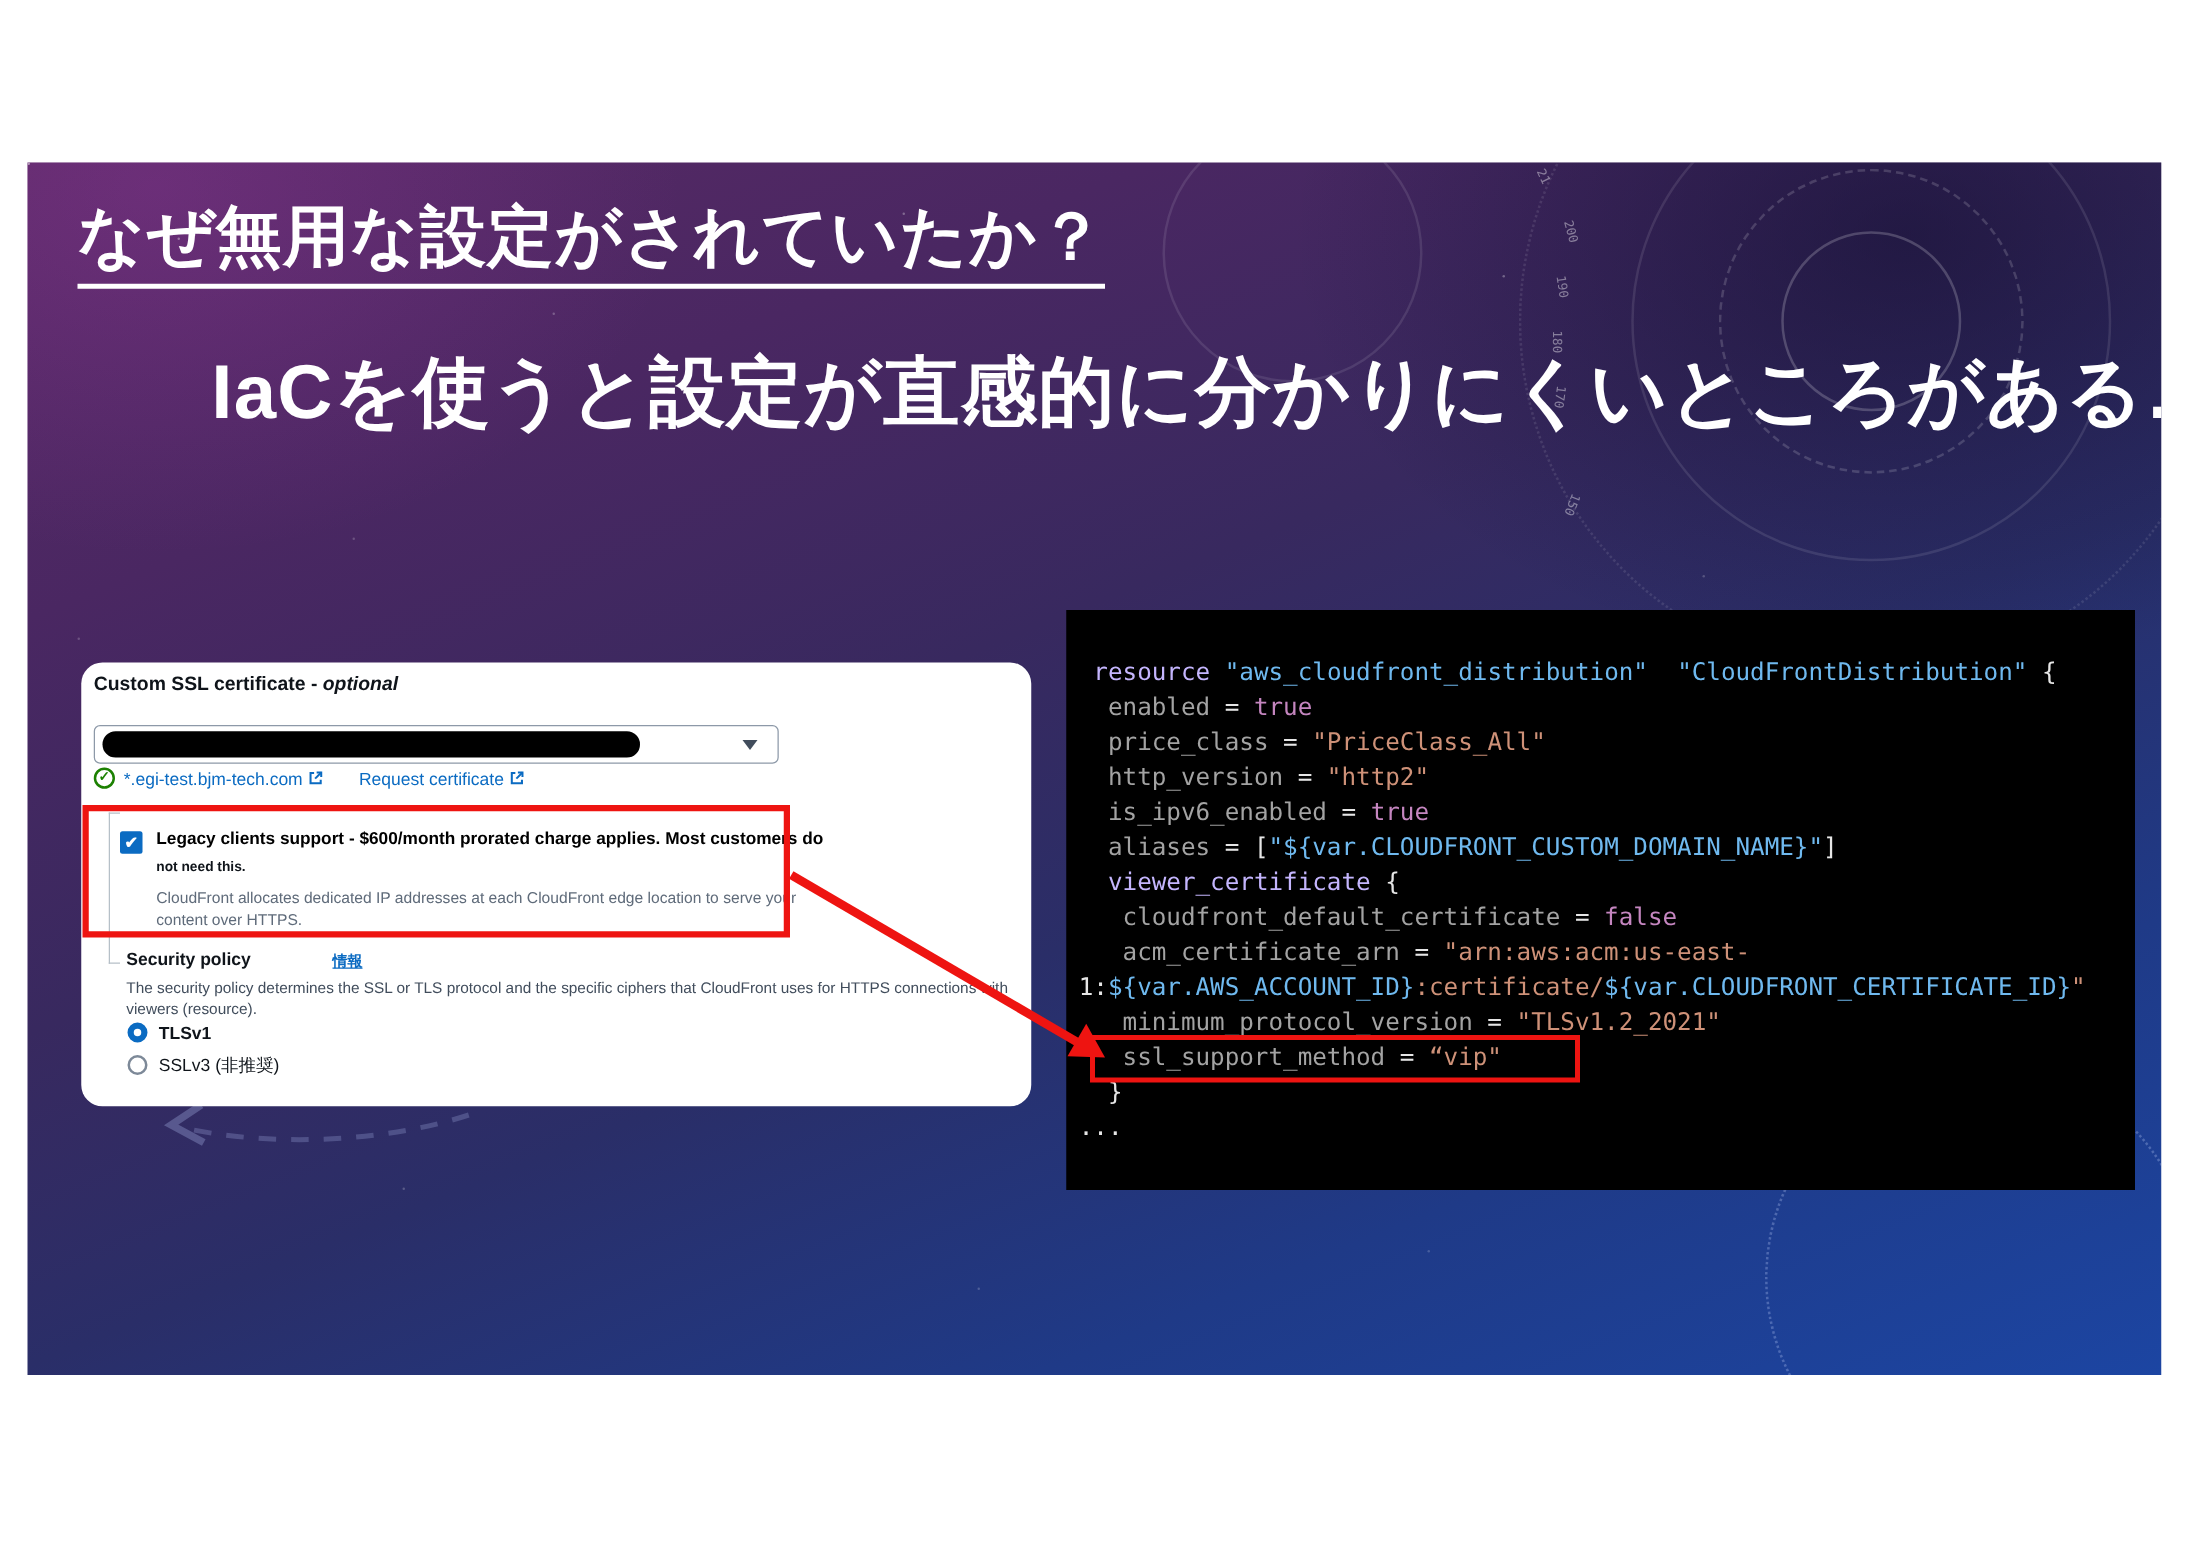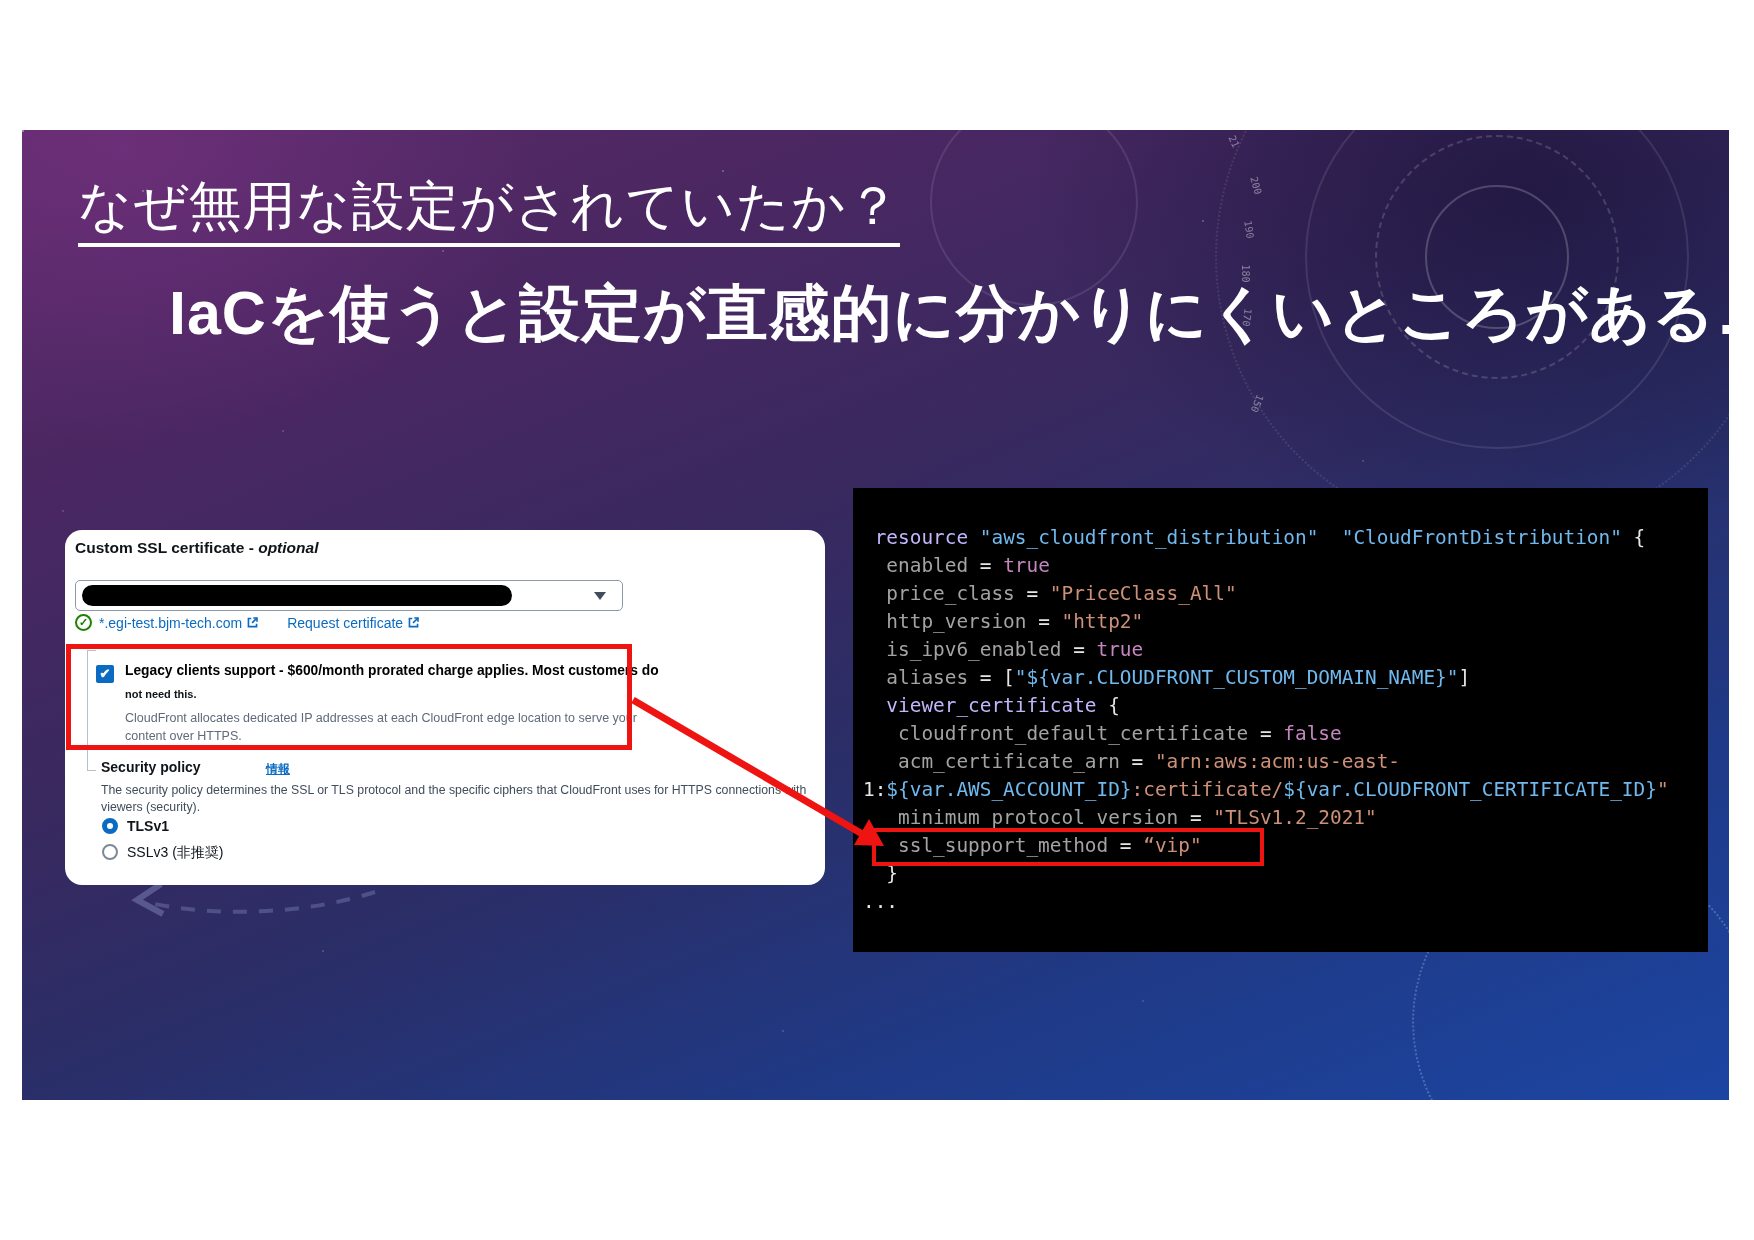--- a/index.html
+++ b/index.html
@@ -32,21 +32,21 @@
   .ring.d2{left:1353px;top:5px;width:240px;height:240px;border:2px dashed rgba(255,255,255,0.16);}
   .ring.d3{left:1283px;top:-65px;width:380px;height:380px;border:2px solid rgba(255,255,255,0.10);}
   .ring.d4{left:1193px;top:-155px;width:560px;height:560px;border:2px dotted rgba(255,255,255,0.10);}
   .ring.b1{left:1390px;top:720px;width:340px;height:340px;border:2px dotted rgba(200,215,255,0.28);}
   .dial-num{position:absolute;color:rgba(255,255,255,0.42);font-family:"DejaVu Sans Mono",monospace;font-size:10px;}
   .chevron-deco{position:absolute;left:95px;top:740px;opacity:.5;}
 
   
   .title-wrap{position:absolute;left:40px;top:30px;}
   .title-wrap h1{
-    margin:16px;color:#ffffff;font-size:53px;font-weight:400;letter-spacing:1px;
+    margin:0;color:#ffffff;font-size:53px;font-weight:700;letter-spacing:1px;
     padding-bottom:6px;border-bottom:4px solid #ffffff;display:inline-block;line-height:1.15;}
   .subtitle{position:absolute;left:106px;top:143px;color:#ffffff;font-size:61px;font-weight:700;letter-spacing:1px;white-space:nowrap;margin-left:41px;}
 
   
   .console{position:absolute;left:43px;top:400px;width:760px;height:355px;background:#ffffff;color:#0f141a;overflow:hidden;border-radius:17px;}
   .cs-title{position:absolute;left:10px;top:9px;font-size:15.5px;font-weight:bold;color:#0f141a;}
   .cs-title .em{font-style:italic;font-weight:bold;}
   .cs-desc{position:absolute;left:10px;top:33px;font-size:12.5px;color:#414d5c;white-space:nowrap;}
   .select{position:absolute;left:10px;top:50px;width:546px;height:29px;border:1px solid #8d99a8;border-radius:5px;background:#fff;}
   .redacted{position:absolute;left:6px;top:4px;width:430px;height:21px;background:#000;border-radius:11px;}
@@ -156,21 +156,21 @@
 
       <div class="checkbox">✔</div>
       <div class="cb-l1">Legacy clients support - $600/month prorated charge applies. Most customers do</div>
       <div class="cb-l2">not need this.</div>
       <div class="cb-h1">CloudFront allocates dedicated IP addresses at each CloudFront edge location to serve your</div>
       <div class="cb-h2">content over HTTPS.</div>
 
       <div class="sec-title">Security policy</div>
       <a class="sec-info" href="#">情報</a>
       <div class="sec-d1">The security policy determines the SSL or TLS protocol and the specific ciphers that CloudFront uses for HTTPS connections with</div>
-      <div class="sec-d2">viewers (security).</div>
+      <div class="sec-d2">viewers (resource).</div>
 
       <div class="radio on r1"></div>
       <div class="rl1">TLSv1</div>
       <div class="radio off r2"></div>
       <div class="rl2">SSLv3 (非推奨)</div>
     </div>
 
     <div class="codepanel">
       <pre id="code-lines"><div><span class="tk-w"> </span><span class="tk-k">resource</span><span class="tk-w"> </span><span class="tk-i">"aws_cloudfront_distribution"</span><span class="tk-w">  </span><span class="tk-i">"CloudFrontDistribution"</span><span class="tk-w"> {</span></div><div><span class="tk-w">  </span><span class="tk-p">enabled</span><span class="tk-w"> = </span><span class="tk-b">true</span></div><div><span class="tk-w">  </span><span class="tk-p">price_class</span><span class="tk-w"> = </span><span class="tk-s">"PriceClass_All"</span></div><div><span class="tk-w">  </span><span class="tk-p">http_version</span><span class="tk-w"> = </span><span class="tk-s">"http2"</span></div><div><span class="tk-w">  </span><span class="tk-p">is_ipv6_enabled</span><span class="tk-w"> = </span><span class="tk-b">true</span></div><div><span class="tk-w">  </span><span class="tk-p">aliases</span><span class="tk-w"> = [</span><span class="tk-i">"${var.CLOUDFRONT_CUSTOM_DOMAIN_NAME}"</span><span class="tk-w">]</span></div><div><span class="tk-w">  </span><span class="tk-k">viewer_certificate</span><span class="tk-w"> {</span></div><div><span class="tk-w">   </span><span class="tk-p">cloudfront_default_certificate</span><span class="tk-w"> = </span><span class="tk-b">false</span></div><div><span class="tk-w">   </span><span class="tk-p">acm_certificate_arn</span><span class="tk-w"> = </span><span class="tk-s">"arn:aws:acm:us-east-</span></div><div><span class="tk-w">1:</span><span class="tk-i">${var.AWS_ACCOUNT_ID}</span><span class="tk-s">:certificate/</span><span class="tk-i">${var.CLOUDFRONT_CERTIFICATE_ID}</span><span class="tk-s">"</span></div><div><span class="tk-w">   </span><span class="tk-p">minimum_protocol_version</span><span class="tk-w"> = </span><span class="tk-s">"TLSv1.2_2021"</span></div><div><span class="tk-w">   </span><span class="tk-p">ssl_support_method</span><span class="tk-w"> = </span><span class="tk-s">“vip"</span></div><div><span class="tk-w">  }</span></div><div><span class="tk-w">...</span></div></pre>
     </div>

